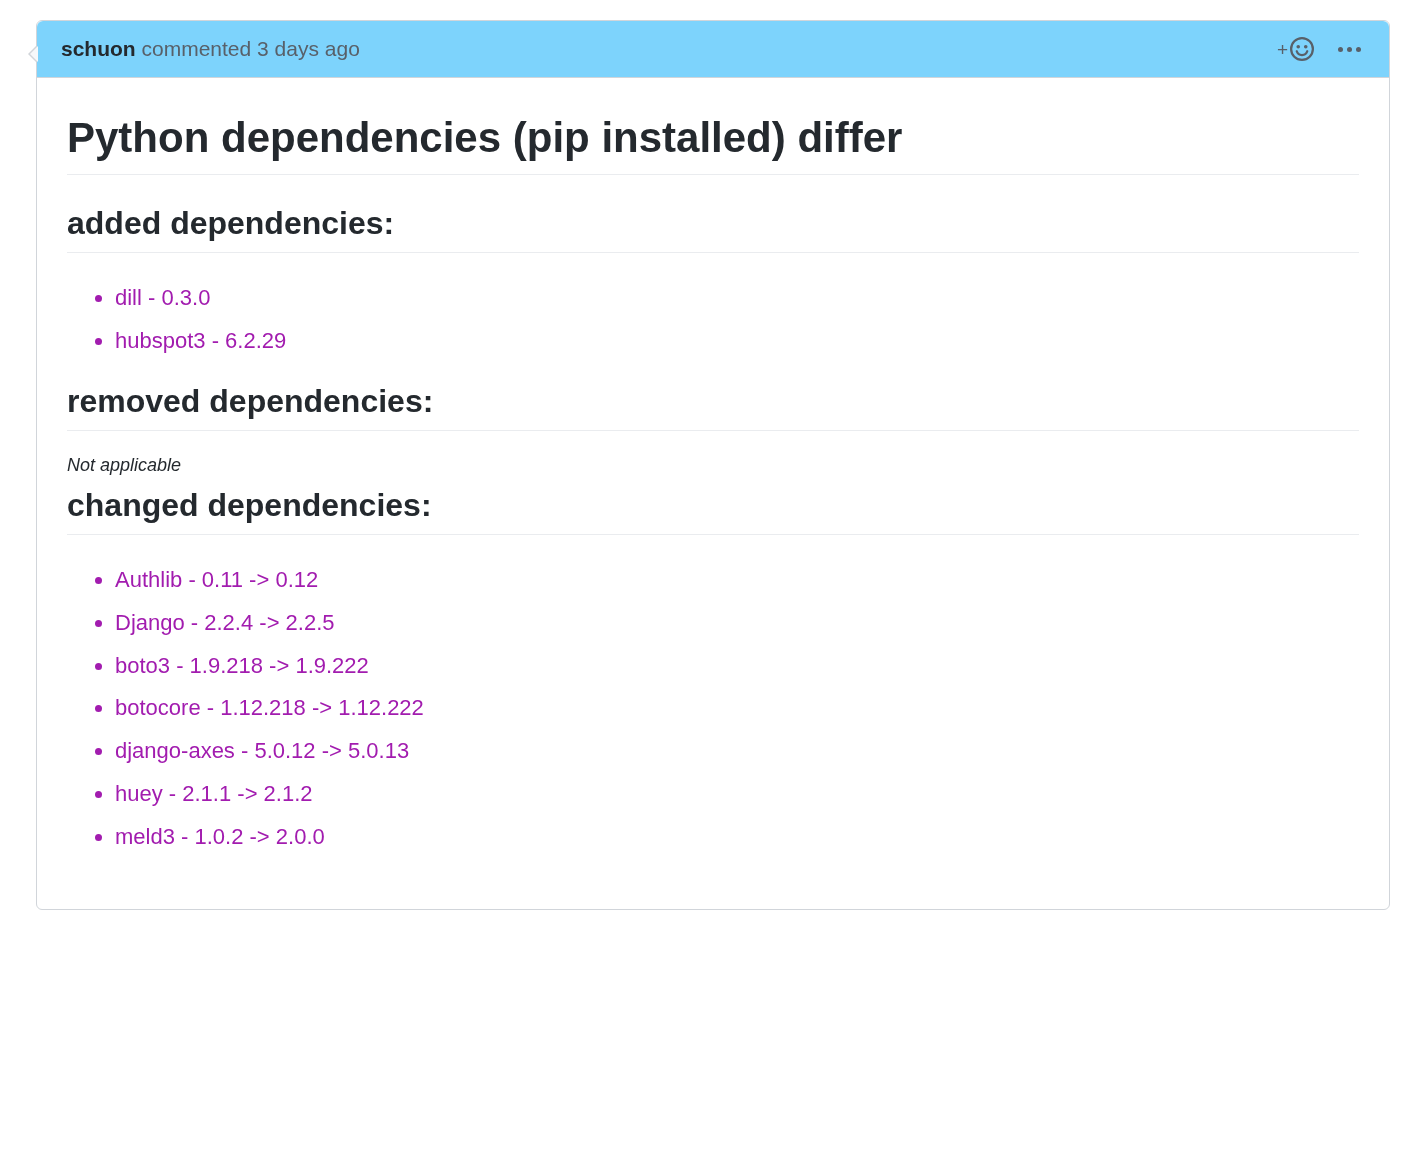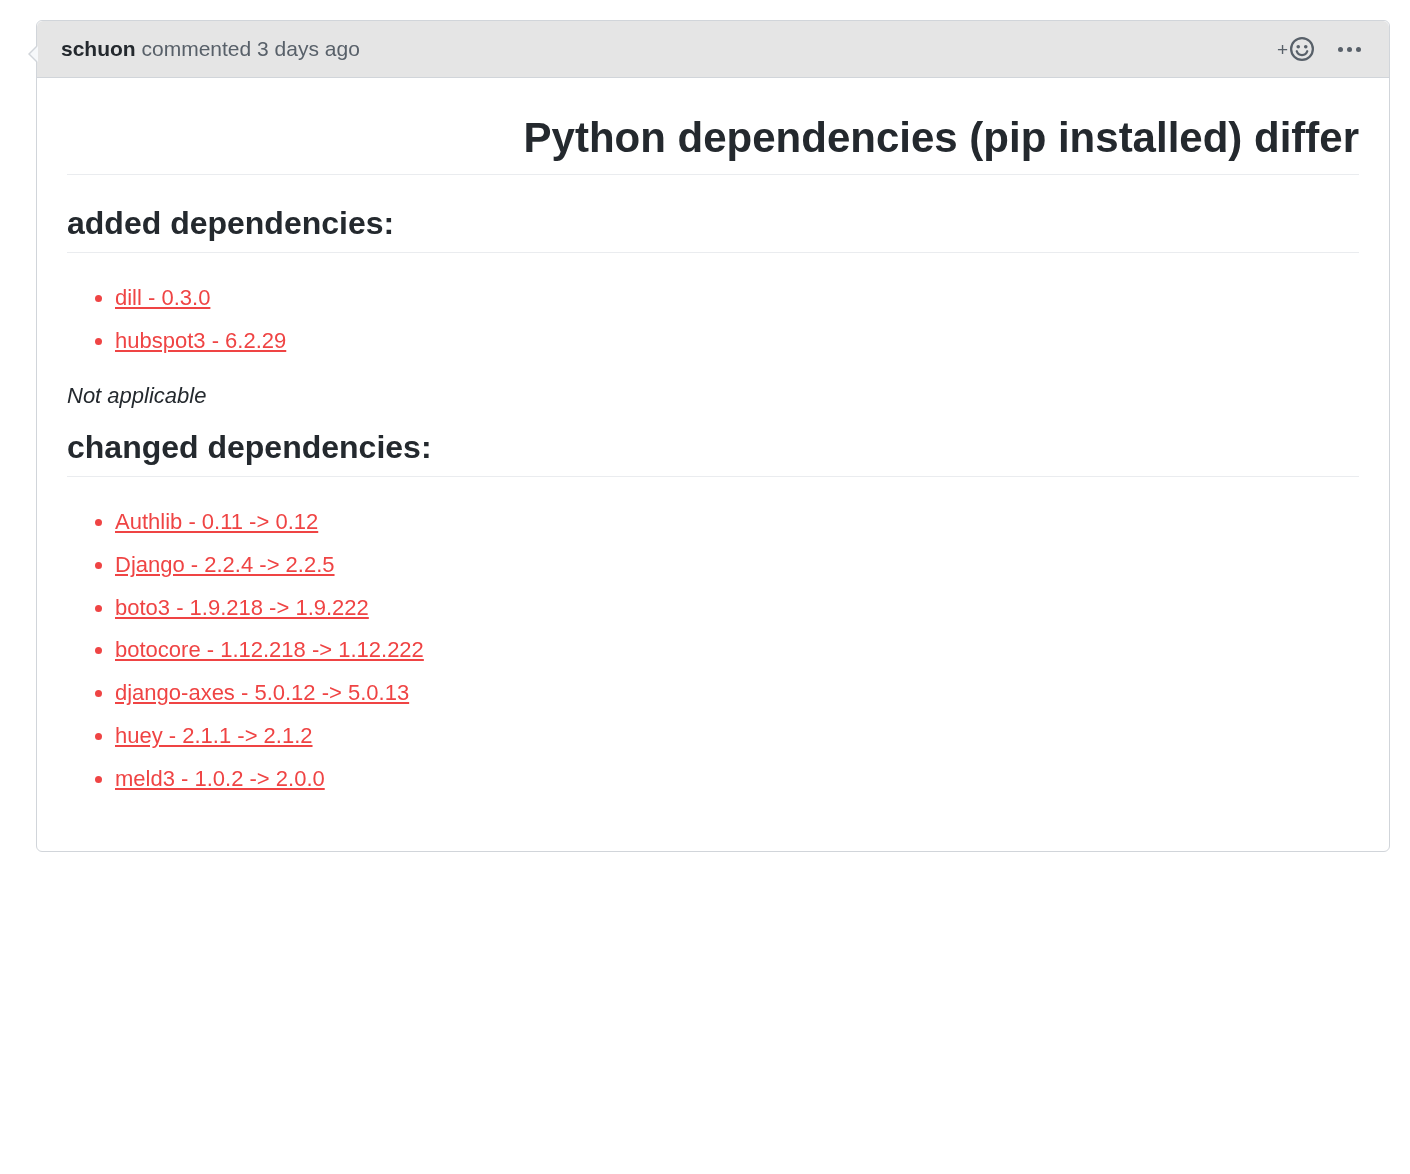--- a/index.html
+++ b/index.html
@@ -35,21 +35,21 @@
       position: absolute;
       left: -7.5px;
       top: 25px;
       width: 0;
       height: 0;
       border-top: 8px solid transparent;
       border-bottom: 8px solid transparent;
       border-right: 8px solid #f6f8fa;
     }
     .comment-header {
-      background: #e5e5e5;
+      background: #7dd3fc;
       border-bottom: 1px solid #d1d5da;
       border-radius: 6px 6px 0 0;
       padding: 16px 24px;
       display: flex;
       align-items: center;
       justify-content: space-between;
     }
     .comment-meta {
       font-size: 21px;
       color: #586069;
@@ -91,45 +91,43 @@
       padding: 20px 30px 30px 30px;
     }
     .comment-body h1 {
       font-size: 42px;
       font-weight: 600;
       color: #24292e;
       padding-bottom: 12px;
       border-bottom: 1px solid #eaecef;
       margin-bottom: 30px;
       margin-top: 16px;
-      text-align: right;
     }
     .comment-body h2 {
       font-size: 32px;
       font-weight: 600;
       color: #24292e;
       padding-bottom: 10px;
       border-bottom: 1px solid #eaecef;
       margin-bottom: 24px;
     }
     .comment-body ul {
       padding-left: 48px;
       margin-bottom: 20px;
     }
     .comment-body li {
       font-size: 22px;
       line-height: 1.95;
-      color: #ef4444;
-      text-decoration: underline;
+      color: #a21caf;
     }
     .not-applicable {
       font-style: italic;
-      font-size: 22px;
+      font-size: 18px;
       color: #24292e;
-      margin-bottom: 20px;
+      margin-bottom: 11px;
     }
     .emoji-svg {
       width: 24px;
       height: 24px;
       fill: #586069;
     }
   </style>
 </head>
 <body>
 
@@ -160,20 +158,21 @@
 
   <div class="comment-body">
     <h1>Python dependencies (pip installed) differ</h1>
 
     <h2>added dependencies:</h2>
     <ul>
       <li>dill - 0.3.0</li>
       <li>hubspot3 - 6.2.29</li>
     </ul>
 
+    <h2>removed dependencies:</h2>
     <p class="not-applicable">Not applicable</p>
 
     <h2>changed dependencies:</h2>
     <ul>
       <li>Authlib - 0.11 -&gt; 0.12</li>
       <li>Django - 2.2.4 -&gt; 2.2.5</li>
       <li>boto3 - 1.9.218 -&gt; 1.9.222</li>
       <li>botocore - 1.12.218 -&gt; 1.12.222</li>
       <li>django-axes - 5.0.12 -&gt; 5.0.13</li>
       <li>huey - 2.1.1 -&gt; 2.1.2</li>

